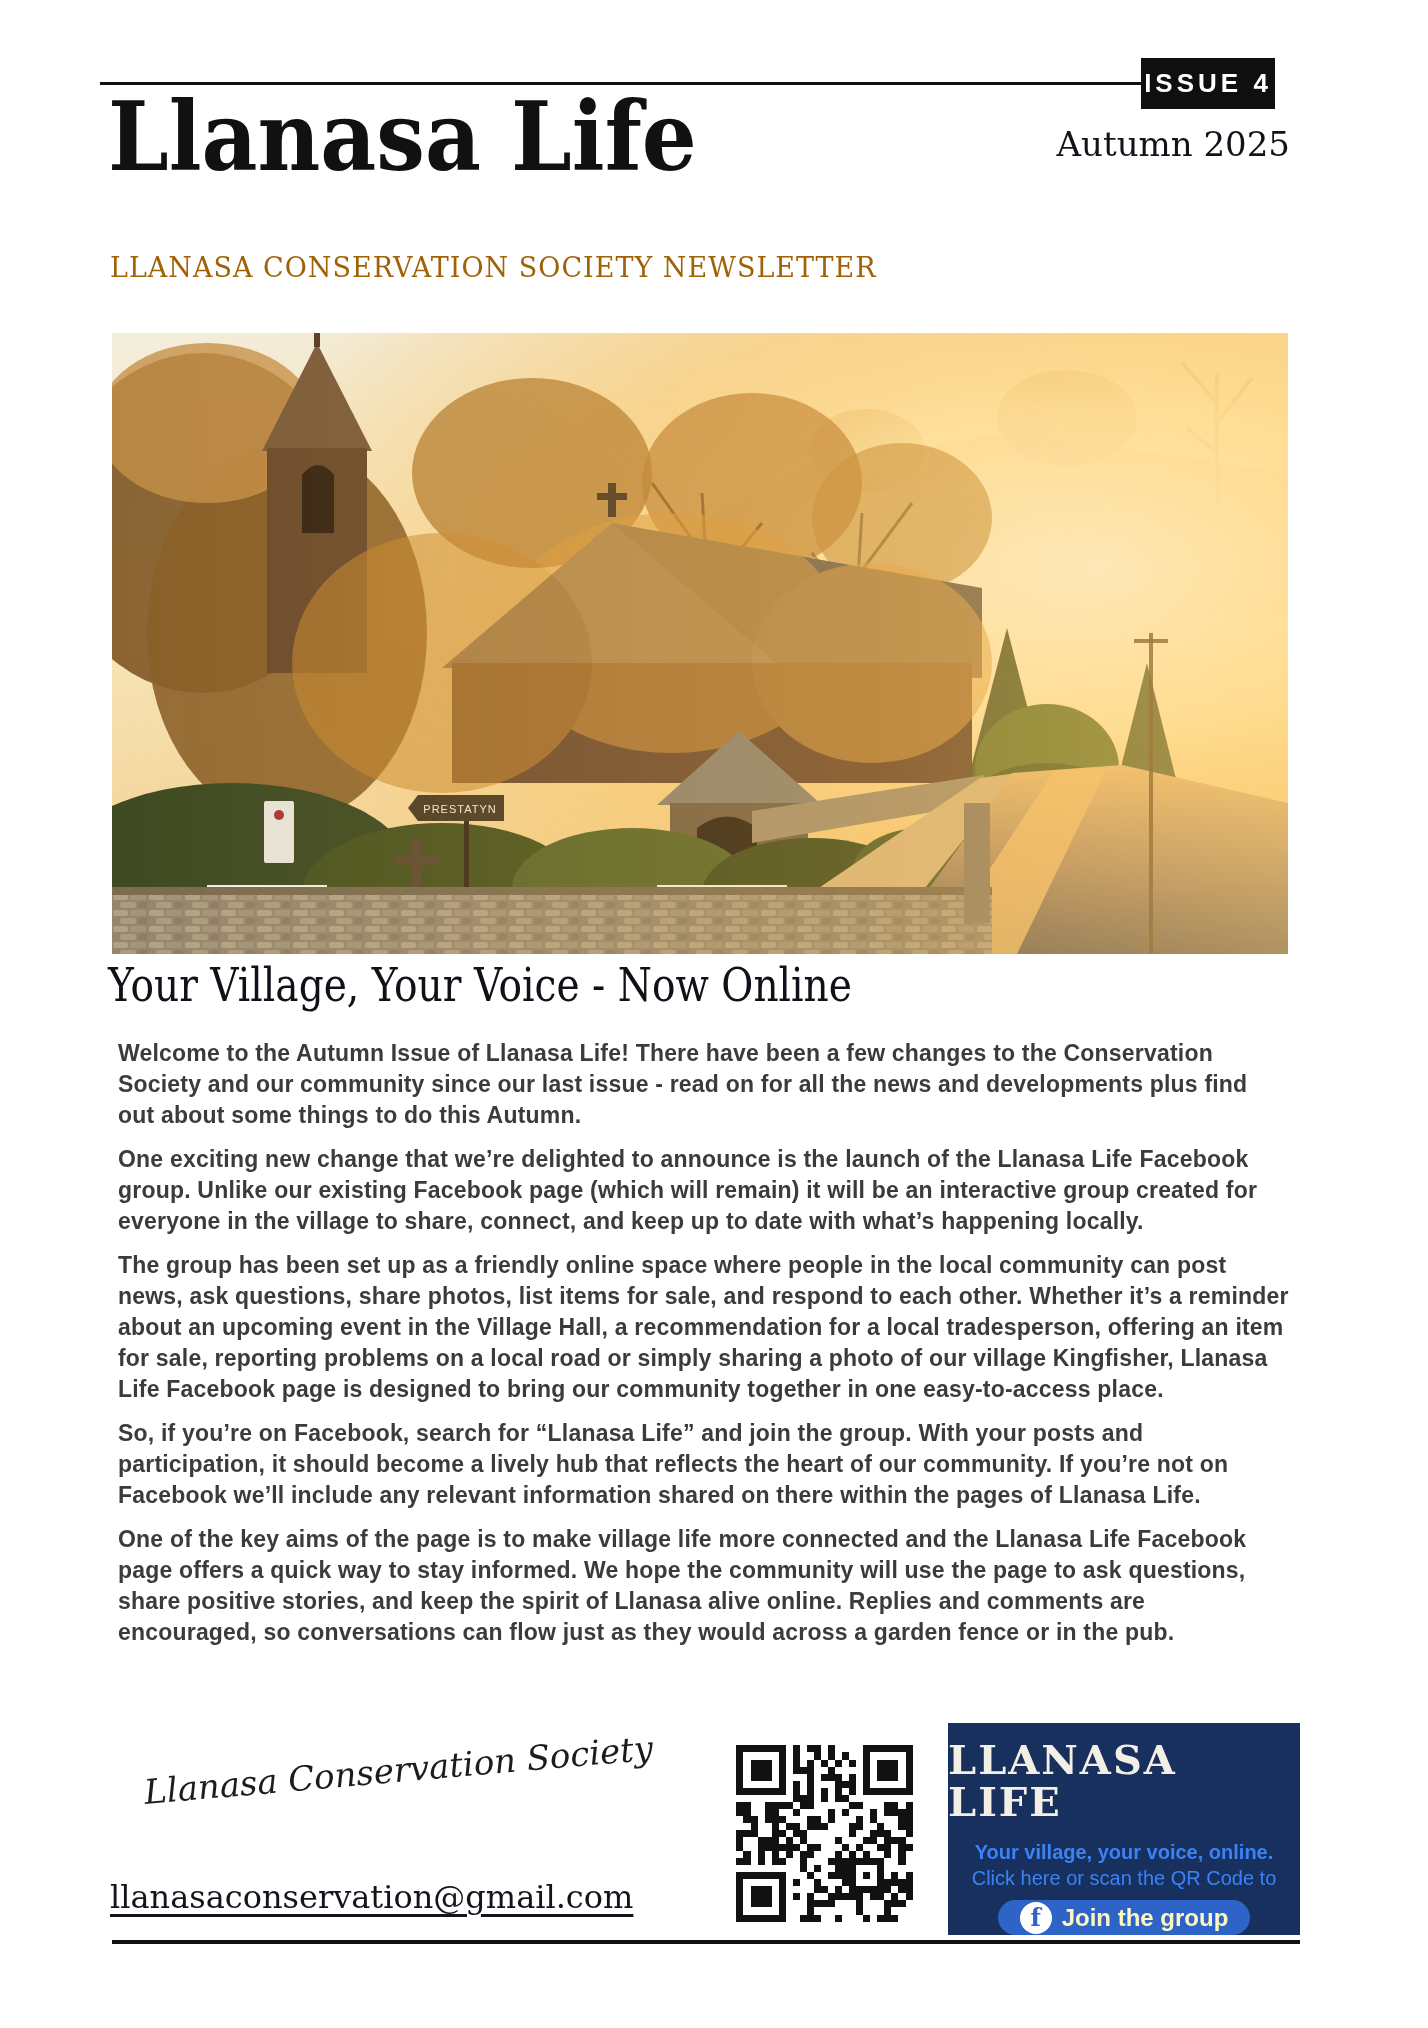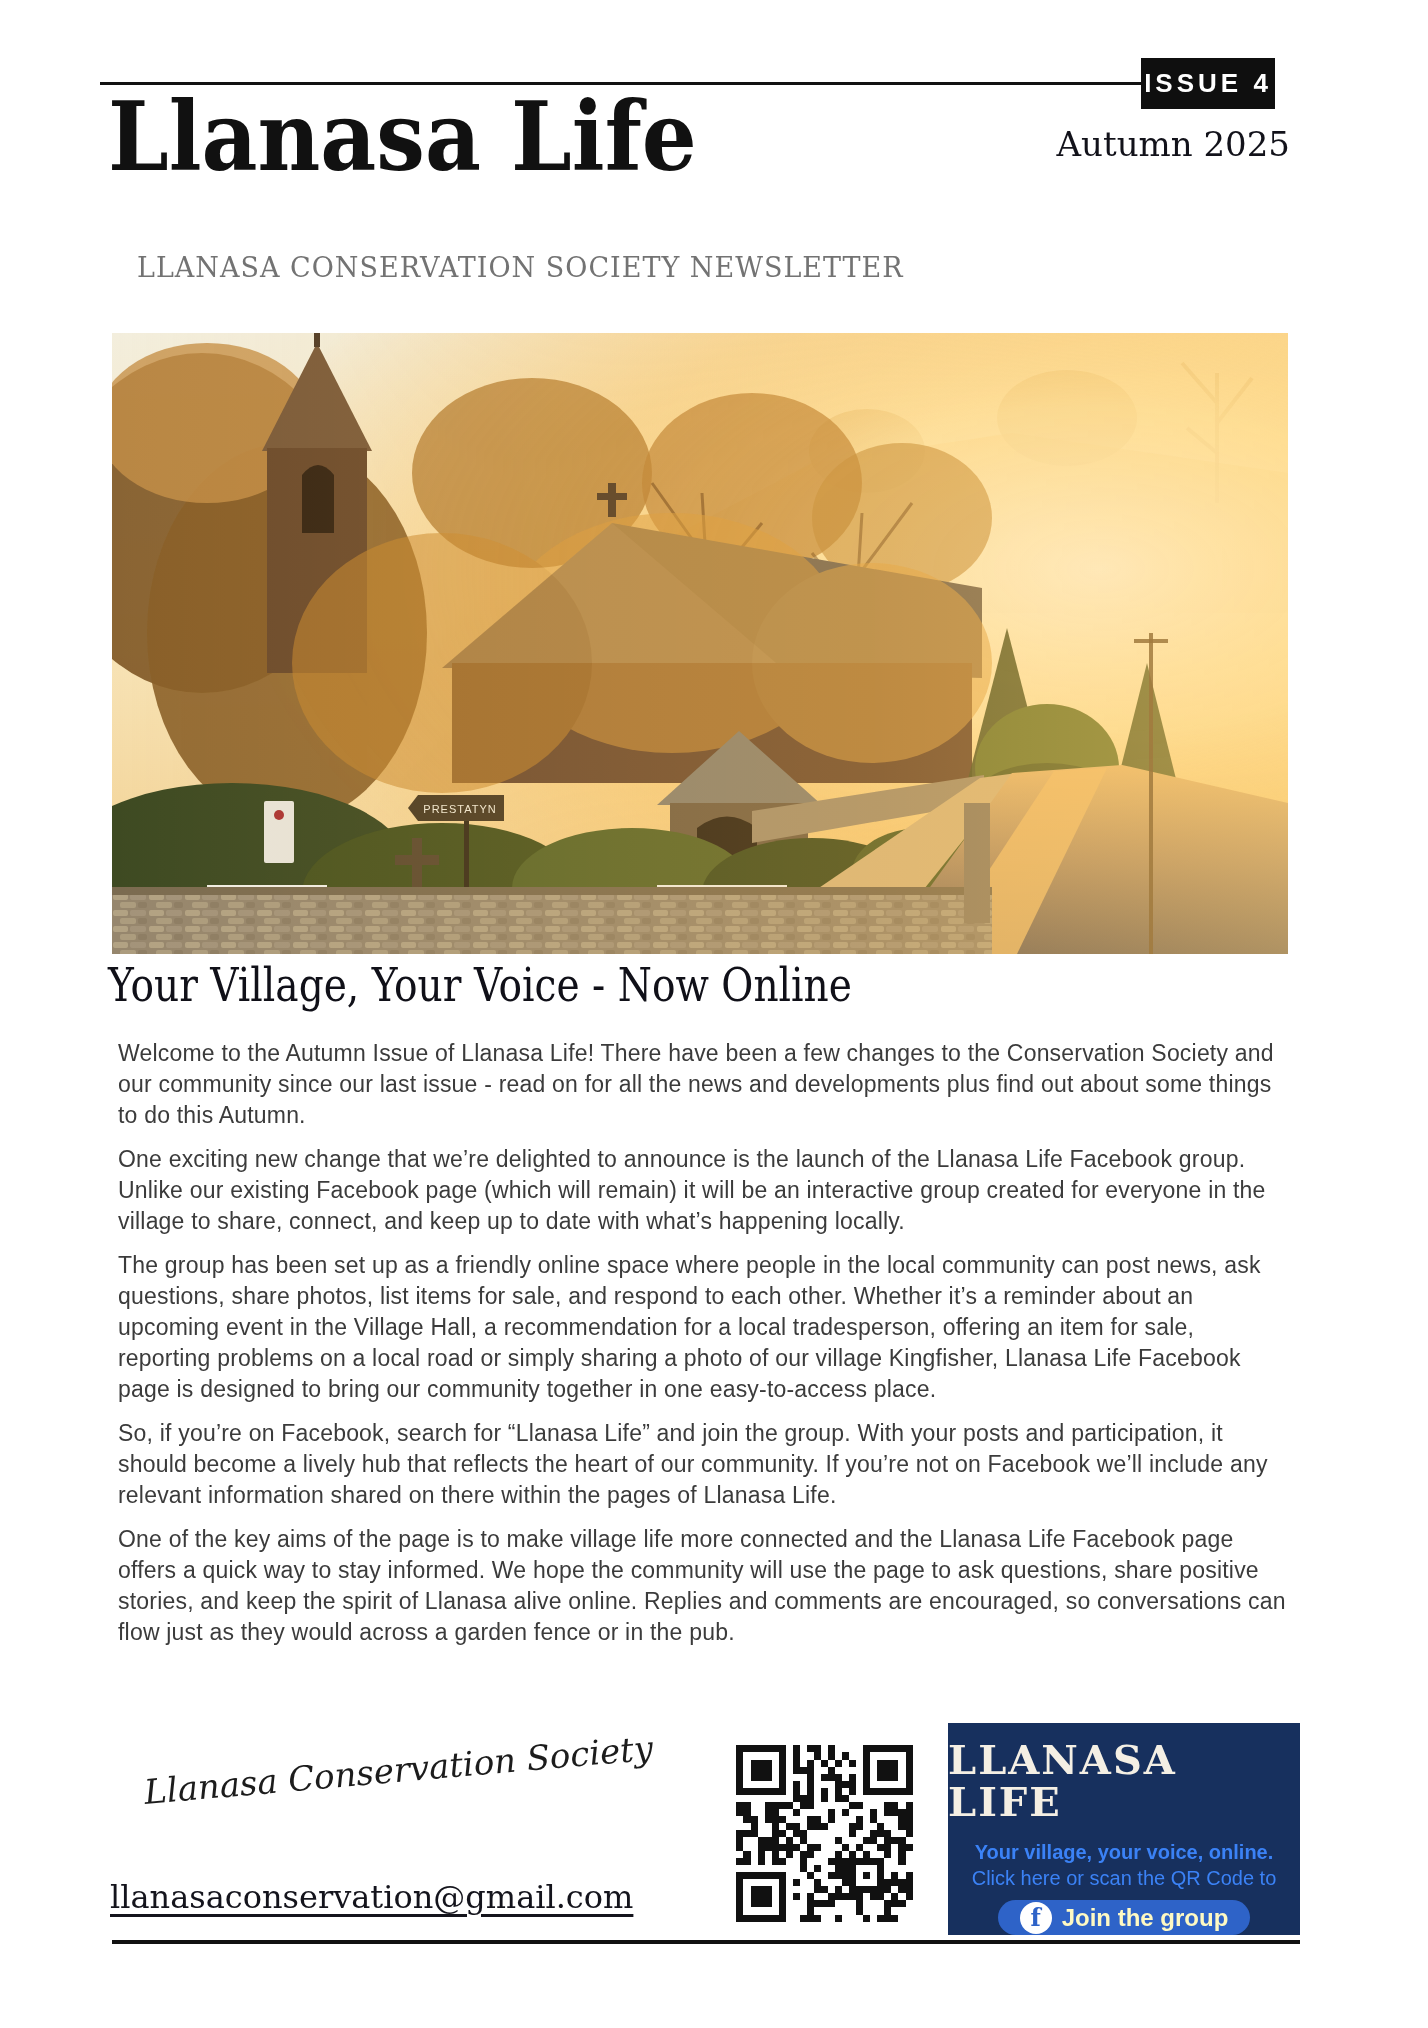--- a/index.html
+++ b/index.html
@@ -9,32 +9,32 @@
   .serif{font-family:"DejaVu Serif","Liberation Serif",serif;}
 
   
   .top-rule{position:absolute;left:100px;top:82px;width:1041px;height:3px;background:#111;}
   .issue-badge{position:absolute;left:1141px;top:58px;width:134px;height:51px;background:#0f0f0f;
                display:flex;align-items:center;justify-content:center;color:#fff;font-weight:bold;
                font-size:26px;letter-spacing:4px;}
   .masthead{position:absolute;left:108px;top:84px;font-size:96px;font-weight:bold;color:#111;
             transform:scaleX(.9);transform-origin:left;white-space:nowrap;line-height:1.1;}
   .edition-date{position:absolute;right:138px;top:124px;font-size:34px;color:#12121a;}
-  .subtitle{position:absolute;left:110px;top:252px;font-size:27px;letter-spacing:1px;color:#737373;white-space:nowrap;margin-left:27px;}
+  .subtitle{position:absolute;left:110px;top:252px;font-size:27px;letter-spacing:1px;color:#a16207;white-space:nowrap;}
 
   
   .hero{position:absolute;left:112px;top:333px;width:1176px;height:621px;overflow:hidden;background:#f4ecd6;}
   .hero svg{display:block;width:100%;height:100%;}
 
   
   .headline{position:absolute;left:108px;top:958px;font-size:46px;color:#101018;white-space:nowrap;
             transform:scaleX(.85);transform-origin:left;}
   .body-copy{position:absolute;left:118px;top:1038px;width:1172px;font-size:23px;line-height:31px;
              letter-spacing:.2px;color:#3b3b3b;}
-  .body-copy p{margin:0 0 13px 0;}
+  .body-copy p{margin:0 0 13px 0;font-weight:bold;}
 
   
   .signature{position:absolute;left:146px;top:1772px;font-size:34px;font-style:italic;color:#1c1c1c;
              transform:rotate(-5deg);transform-origin:left bottom;white-space:nowrap;}
   .email{position:absolute;left:110px;top:1878px;font-size:32px;color:#14141c;text-decoration:underline;
          text-underline-offset:6px;white-space:nowrap;}
   .qr{position:absolute;left:728px;top:1737px;width:193px;height:193px;}
   .promo{position:absolute;left:948px;top:1723px;width:352px;height:212px;background:#17305e;
          display:flex;flex-direction:column;align-items:center;box-sizing:border-box;padding-top:16px;}
   .promo-title{font-size:40px;font-weight:bold;letter-spacing:2px;color:#f4efe4;line-height:1.05;}

